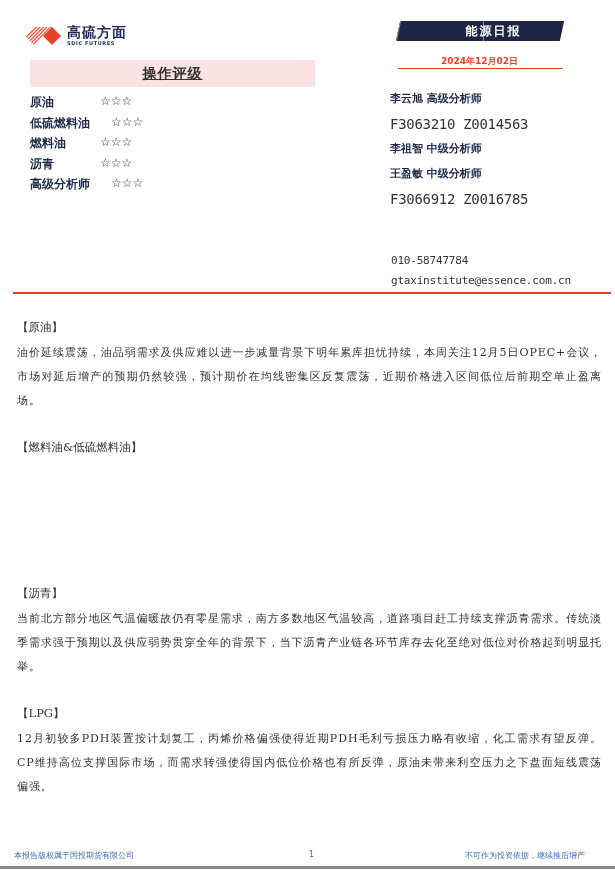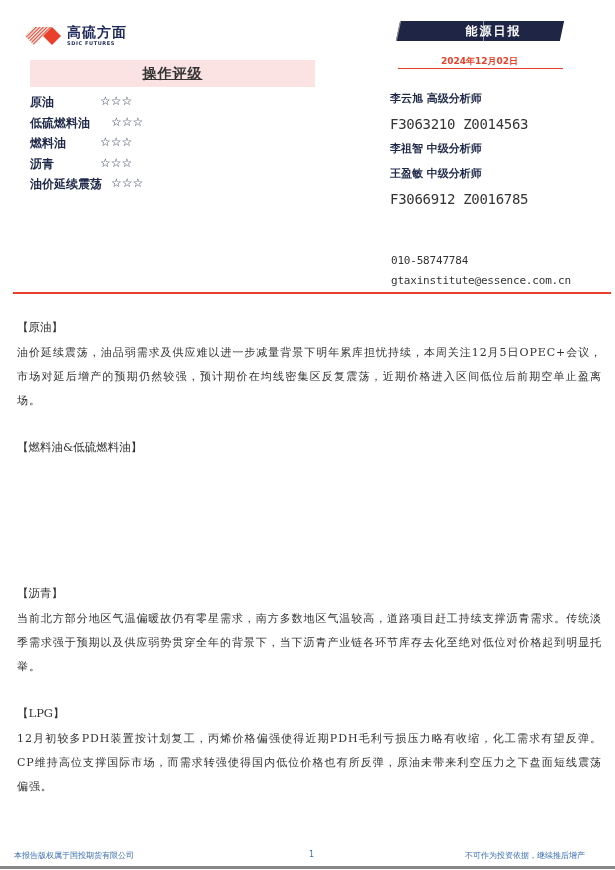--- a/index.html
+++ b/index.html
@@ -86,21 +86,21 @@
   </div>
   <div class="rating-row">
     <span class="name" style="width:70px">燃料油</span>
     <span class="stars">☆☆☆</span>
   </div>
   <div class="rating-row">
     <span class="name" style="width:70px">沥青</span>
     <span class="stars">☆☆☆</span>
   </div>
   <div class="rating-row">
-    <span class="name" style="width:81px">油价延续震荡</span>
+    <span class="name" style="width:81px">高级分析师</span>
     <span class="stars">☆☆☆</span>
   </div>
 </div>
 
 <div class="badge"></div>
 <div class="badge-divider"></div>
 <div class="badge-text">能源日报</div>
 <div class="date">2024年12月02日</div>
 <div class="date-line"></div>
 

